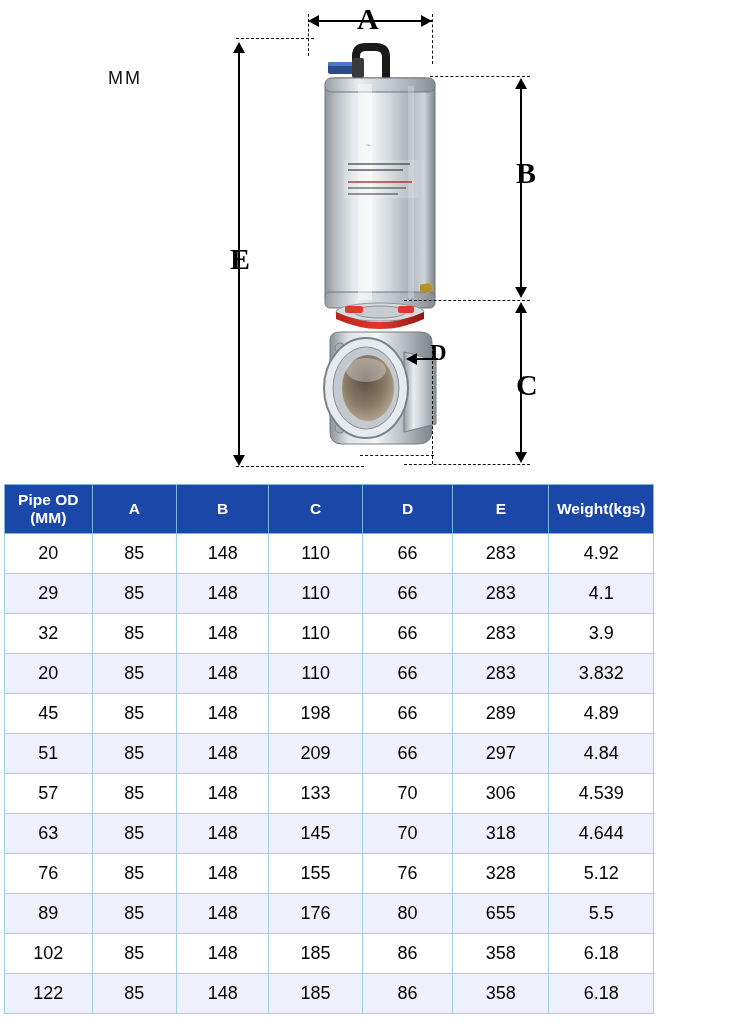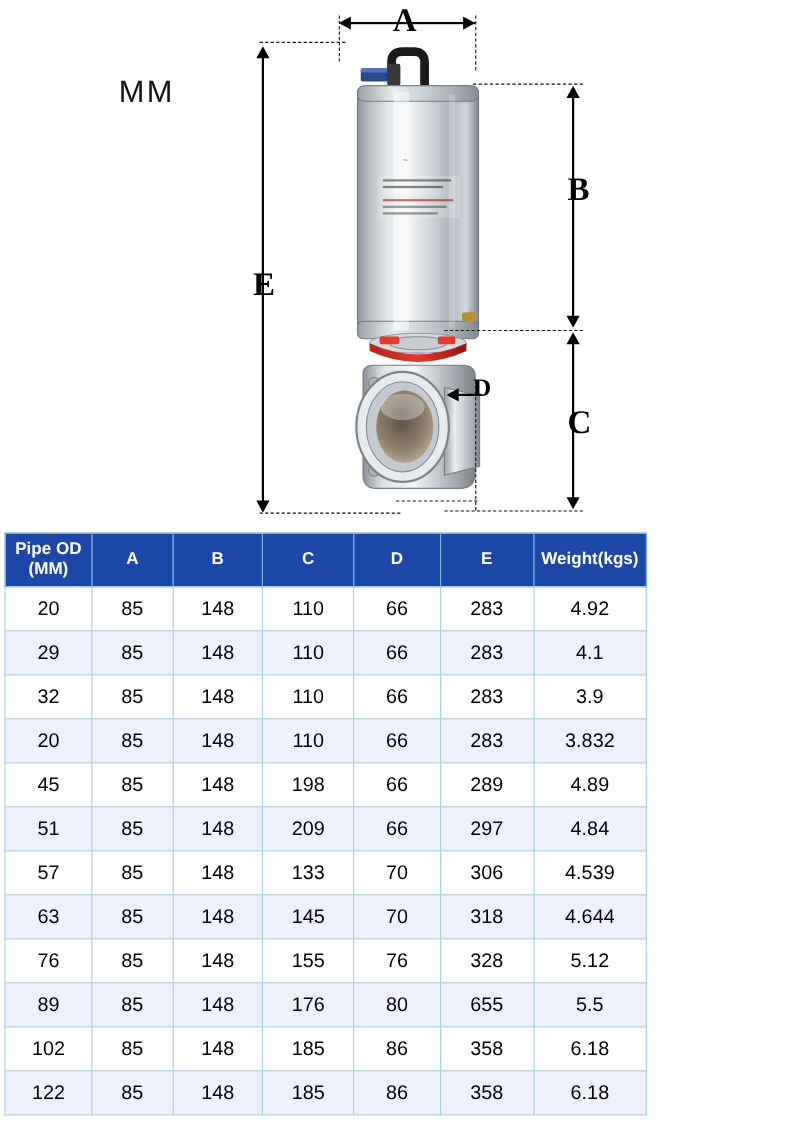--- a/index.html
+++ b/index.html
@@ -20,21 +20,21 @@
   #diagram {
     position: relative;
     width: 738px;
     height: 480px;
   }
 
   .unit-label {
     position: absolute;
     left: 108px;
     top: 68px;
-    font-size: 28px;
+    font-size: 18px;
     letter-spacing: 2px;
     color: #111;
   }
 
   .dim-letter {
     position: absolute;
     font-size: 30px;
     font-weight: 700;
     color: #000;
     font-family: "Liberation Serif", serif;
@@ -97,21 +97,21 @@
     position: absolute;
     left: 300px;
     top: 40px;
   }
 
   
   #spec-table {
     position: absolute;
     left: 4px;
     top: 484px;
-    width: 584px;
+    width: 650px;
     border-collapse: collapse;
     font-size: 17px;
   }
   #spec-table th {
     background: #1b47a8;
     color: #ffffff;
     font-weight: 700;
     font-size: 15.5px;
     border: 1px solid #7fb6d8;
     padding: 6px 2px;

